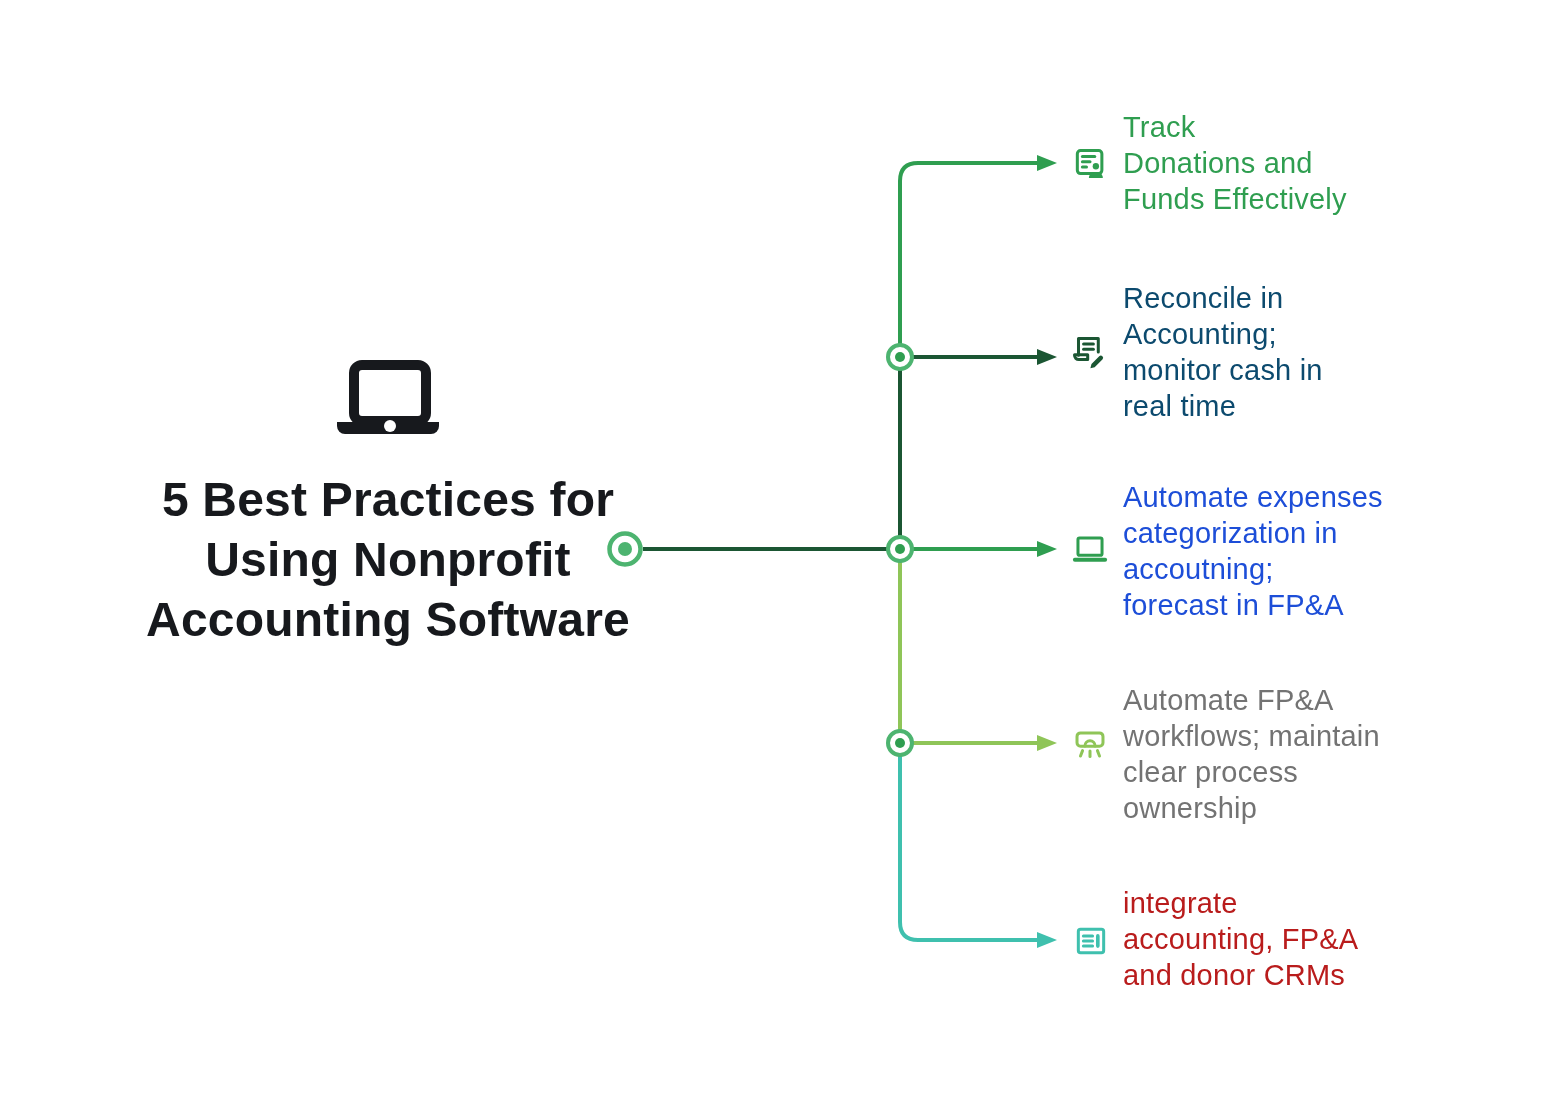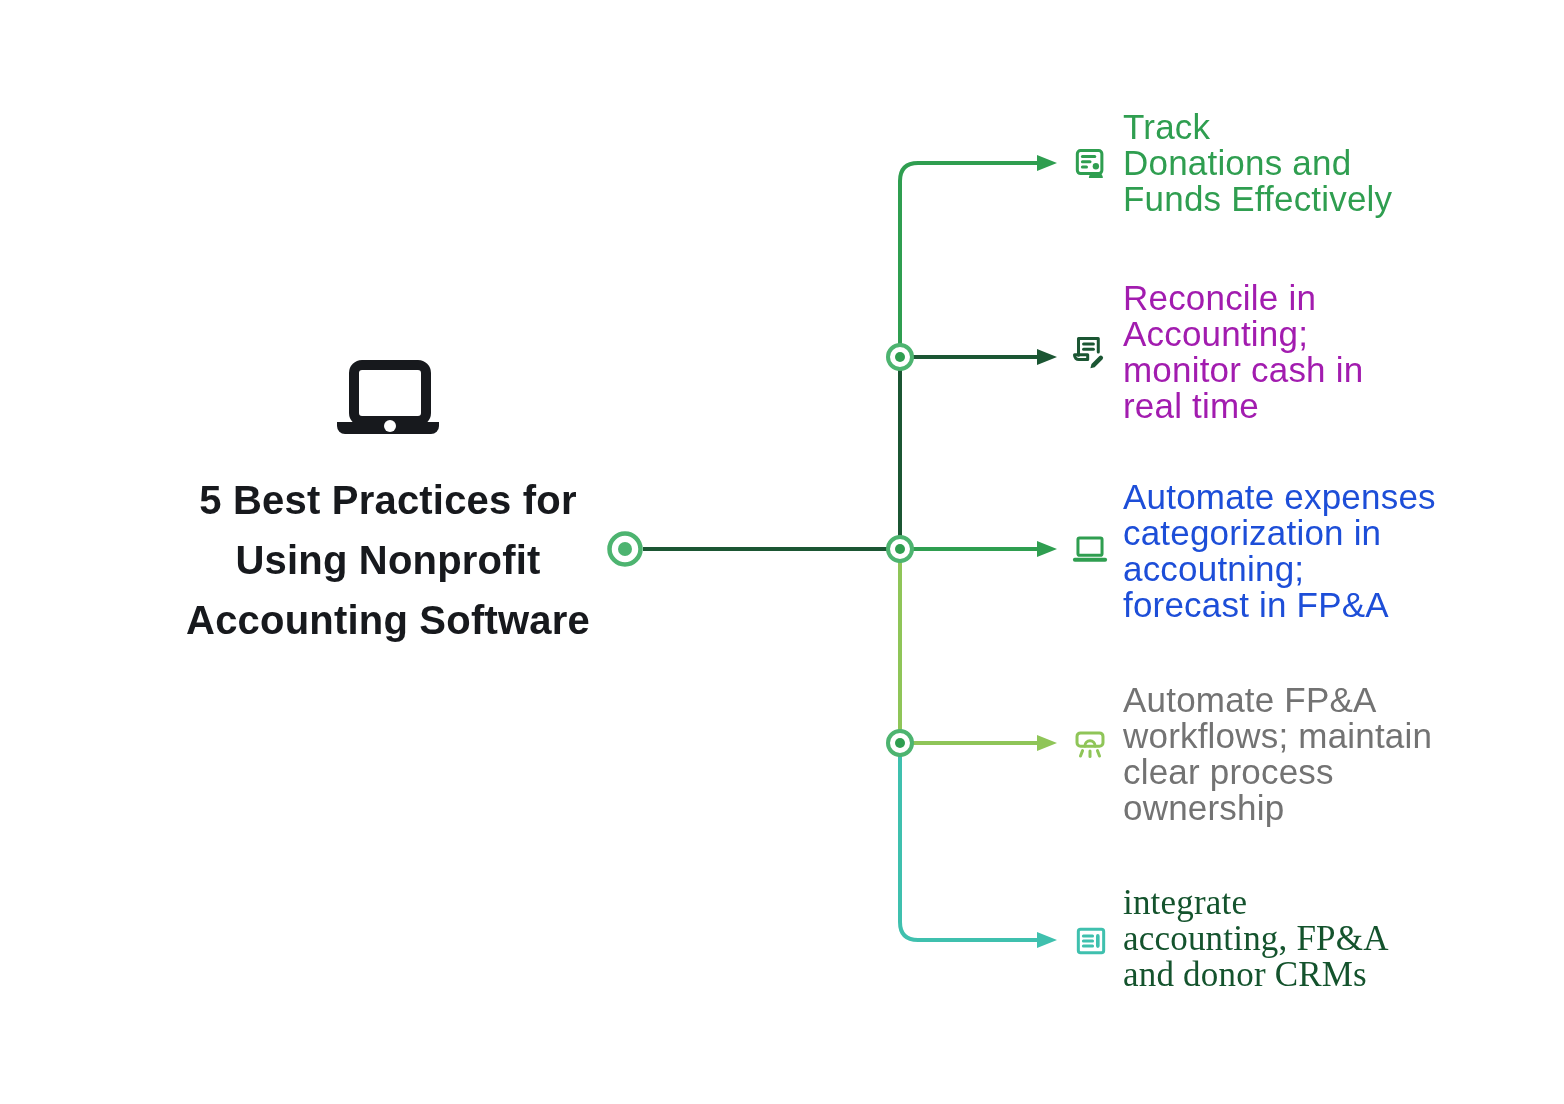--- a/index.html
+++ b/index.html
@@ -22,38 +22,38 @@
     left: 128px;
     top: 358px;
     width: 520px;
     text-align: center;
   }
   .title-laptop {
     display: inline-block;
     margin-bottom: 22px;
   }
   .main-title {
-    font-size: 40px;
+    font-size: 48px;
     line-height: 60px;
     font-weight: 700;
     letter-spacing: 0.2px;
   }
   .branch-icon {
     position: absolute;
     width: 38px;
     height: 38px;
     transform: translate(0, -50%);
   }
   .branch-icon svg { display: block; width: 38px; height: 38px; }
   .branch-label {
     position: absolute;
     left: 1123px;
     width: 330px;
     transform: translateY(-50%);
-    font-size: 35px;
+    font-size: 29px;
     line-height: 36px;
     font-weight: 400;
     letter-spacing: 0.2px;
   }
 </style>
 </head>
 <body>
 
 <div class="canvas">
 
@@ -123,21 +123,21 @@
 
   <span class="branch-icon" style="left: 1069px; top: 352px; color: rgb(27, 86, 51);">
     <svg viewBox="0 0 24 24" fill="none" stroke="currentColor" stroke-width="1.9" stroke-linecap="round" stroke-linejoin="round">
       <path d="M6 14 V3.5 H18.5 V12"></path>
       <line x1="9.2" y1="7" x2="15.4" y2="7"></line>
       <line x1="9.2" y1="10.3" x2="15.4" y2="10.3"></line>
       <path d="M3.5 13.8 h8.3 v3 H6.2 a2.7 2.7 0 0 1 -2.7 -2.7 z"></path>
       <path d="M14.2 19.6 l4.9 -4.9 a1.4 1.4 0 0 1 2 2 l-4.9 4.9 l-2.7 .7 z" fill="currentColor" stroke="none"></path>
     </svg>
   </span>
-  <div class="branch-label" style="top: 352px; color: #a21caf;">Reconcile in<br>Accounting;<br>monitor cash in<br>real time</div>
+  <div class="branch-label" style="top: 352px; color: #0c4a6e;">Reconcile in<br>Accounting;<br>monitor cash in<br>real time</div>
 
   <span class="branch-icon" style="left: 1071px; top: 549px; color: rgb(47, 158, 80);">
     <svg viewBox="0 0 24 24" fill="none" stroke="currentColor" stroke-width="1.9" stroke-linecap="round">
       <rect x="4.4" y="5" width="15.2" height="11" rx="1"></rect>
       <line x1="2.4" y1="18.8" x2="21.6" y2="18.8" stroke-width="2.4"></line>
     </svg>
   </span>
   <div class="branch-label" style="top: 551px; color: #1d4ed8;">Automate expenses<br>categorization in<br>accoutning;<br>forecast in FP&amp;A</div>
 
   <span class="branch-icon" style="left: 1071px; top: 744px; color: rgb(143, 197, 88);">
@@ -153,15 +153,15 @@
 
   <span class="branch-icon" style="left: 1072px; top: 941px; color: rgb(63, 192, 174);">
     <svg viewBox="0 0 24 24" fill="none" stroke="currentColor" stroke-width="1.9" stroke-linecap="round">
       <rect x="4" y="4.6" width="16" height="14.8" rx="1.4"></rect>
       <line x1="7.2" y1="8.8" x2="13" y2="8.8"></line>
       <line x1="7.2" y1="12" x2="13" y2="12"></line>
       <line x1="7.2" y1="15.2" x2="13" y2="15.2"></line>
       <line x1="16.3" y1="8.8" x2="16.3" y2="15.2" stroke-width="2.3"></line>
     </svg>
   </span>
-  <div class="branch-label" style="top: 939px; color: #14532d; font-family: Liberation Serif, serif;">integrate<br>accounting, FP&amp;A<br>and donor CRMs</div>
+  <div class="branch-label" style="top: 939px; color: #b91c1c;">integrate<br>accounting, FP&amp;A<br>and donor CRMs</div>
 
 </div>
 
 </body></html>

